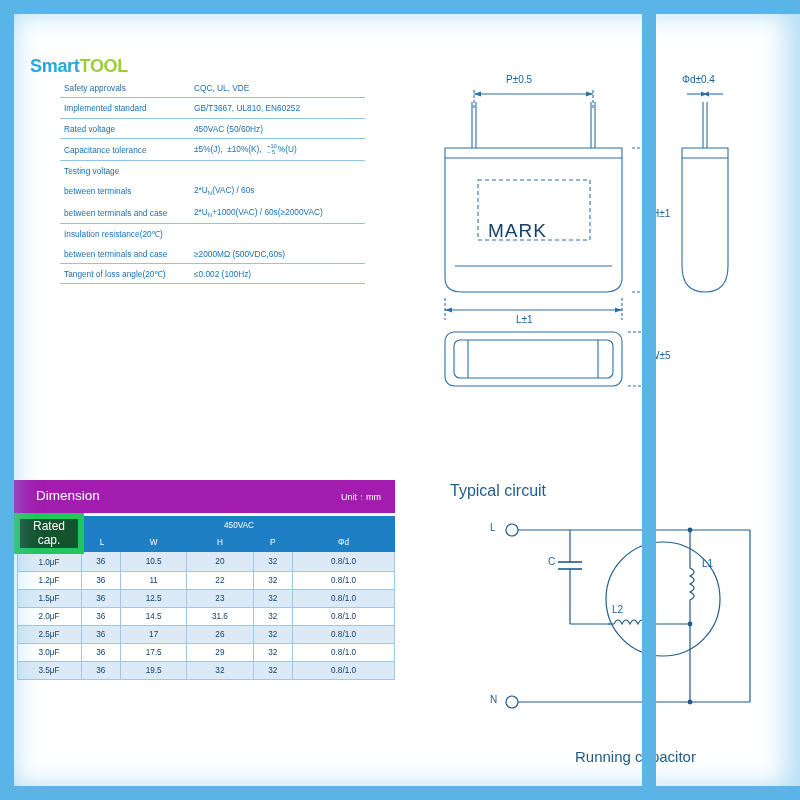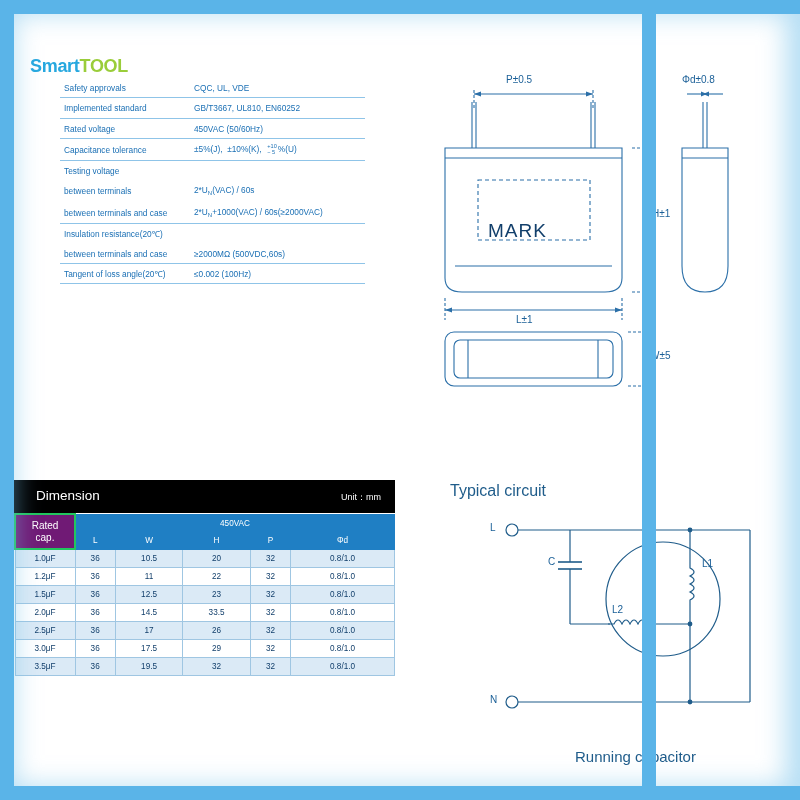--- a/index.html
+++ b/index.html
@@ -90,21 +90,21 @@
   }
 
   
   #dim {
     position: absolute;
     left: 14px;
     top: 480px;
     width: 381px;
   }
   #dim .dim-head {
-    background: #000000;
+    background: #a21caf;
     color: #ffffff;
     height: 33px;
     position: relative;
   }
   #dim .dim-title {
     position: absolute;
     left: 22px;
     top: 8px;
     font-size: 13.5px;
   }
@@ -132,26 +132,26 @@
     color: #ffffff;
     border: 1px solid #1f7fc4;
   }
   #dim th.hdr-sub {
     background: #1f7fc4;
     color: #ffffff;
     border: 1px solid #1f7fc4;
     height: 16px;
   }
   #dim th.rated {
-    background: #701a75;
+    background: #14532d;
     color: #ffffff;
-    border: 2px solid #22c55e;
+    border: 6px solid #22c55e;
     width: 58px;
     line-height: 1.15;
-    font-size: 10px;
+    font-size: 12px;
   }
   #dim tr.odd td { background: #dbeaf6; }
   #dim tr.even td { background: #ffffff; }
   #dim td.cap { width: 58px; }
 
   
   #drawings {
     position: absolute;
     left: 410px;
     top: 70px;
@@ -291,21 +291,21 @@
           <td>36</td>
           <td>12.5</td>
           <td>23</td>
           <td>32</td>
           <td>0.8/1.0</td>
         </tr>
         <tr class="even">
           <td class="cap">2.0μF</td>
           <td>36</td>
           <td>14.5</td>
-          <td>33.5</td>
+          <td>31.6</td>
           <td>32</td>
           <td>0.8/1.0</td>
         </tr>
         <tr class="odd">
           <td class="cap">2.5μF</td>
           <td>36</td>
           <td>17</td>
           <td>26</td>
           <td>32</td>
           <td>0.8/1.0</td>
@@ -381,21 +381,21 @@
 
         <line x1="218" y1="262" x2="244" y2="262" stroke-dasharray="3 2"></line>
         <line x1="218" y1="316" x2="244" y2="316" stroke-dasharray="3 2"></line>
         <line x1="236" y1="262" x2="236" y2="316"></line>
         <path d="M236 262 l-2.6 8 l5.2 0 z" fill="#2b6fa8" stroke="none"></path>
         <path d="M236 316 l-2.6 -8 l5.2 0 z" fill="#2b6fa8" stroke="none"></path>
       </g>
     </svg>
 
     <div class="cap-label" style="left:96px; top:4px;">P±0.5</div>
-    <div class="cap-label" style="left:272px; top:4px;">Φd±0.8</div>
+    <div class="cap-label" style="left:272px; top:4px;">Φd±0.4</div>
     <div class="cap-label" style="left:242px; top:138px;">H±1</div>
     <div class="cap-label" style="left:106px; top:244px;">L±1</div>
     <div class="cap-label" style="left:240px; top:280px;">W±5</div>
     <div class="cap-label" style="left:78px; top:126px; font-size:19px; color:#123f6b; letter-spacing:1px;margin-top:24px;">MARK</div>
   </div>
 
   <div id="circuit">
     <div class="ctitle">Typical circuit</div>
     <div class="cfoot">Running capacitor</div>
     <svg width="370" height="270" viewBox="0 0 370 270" style="position:absolute;left:0;top:14px;">

